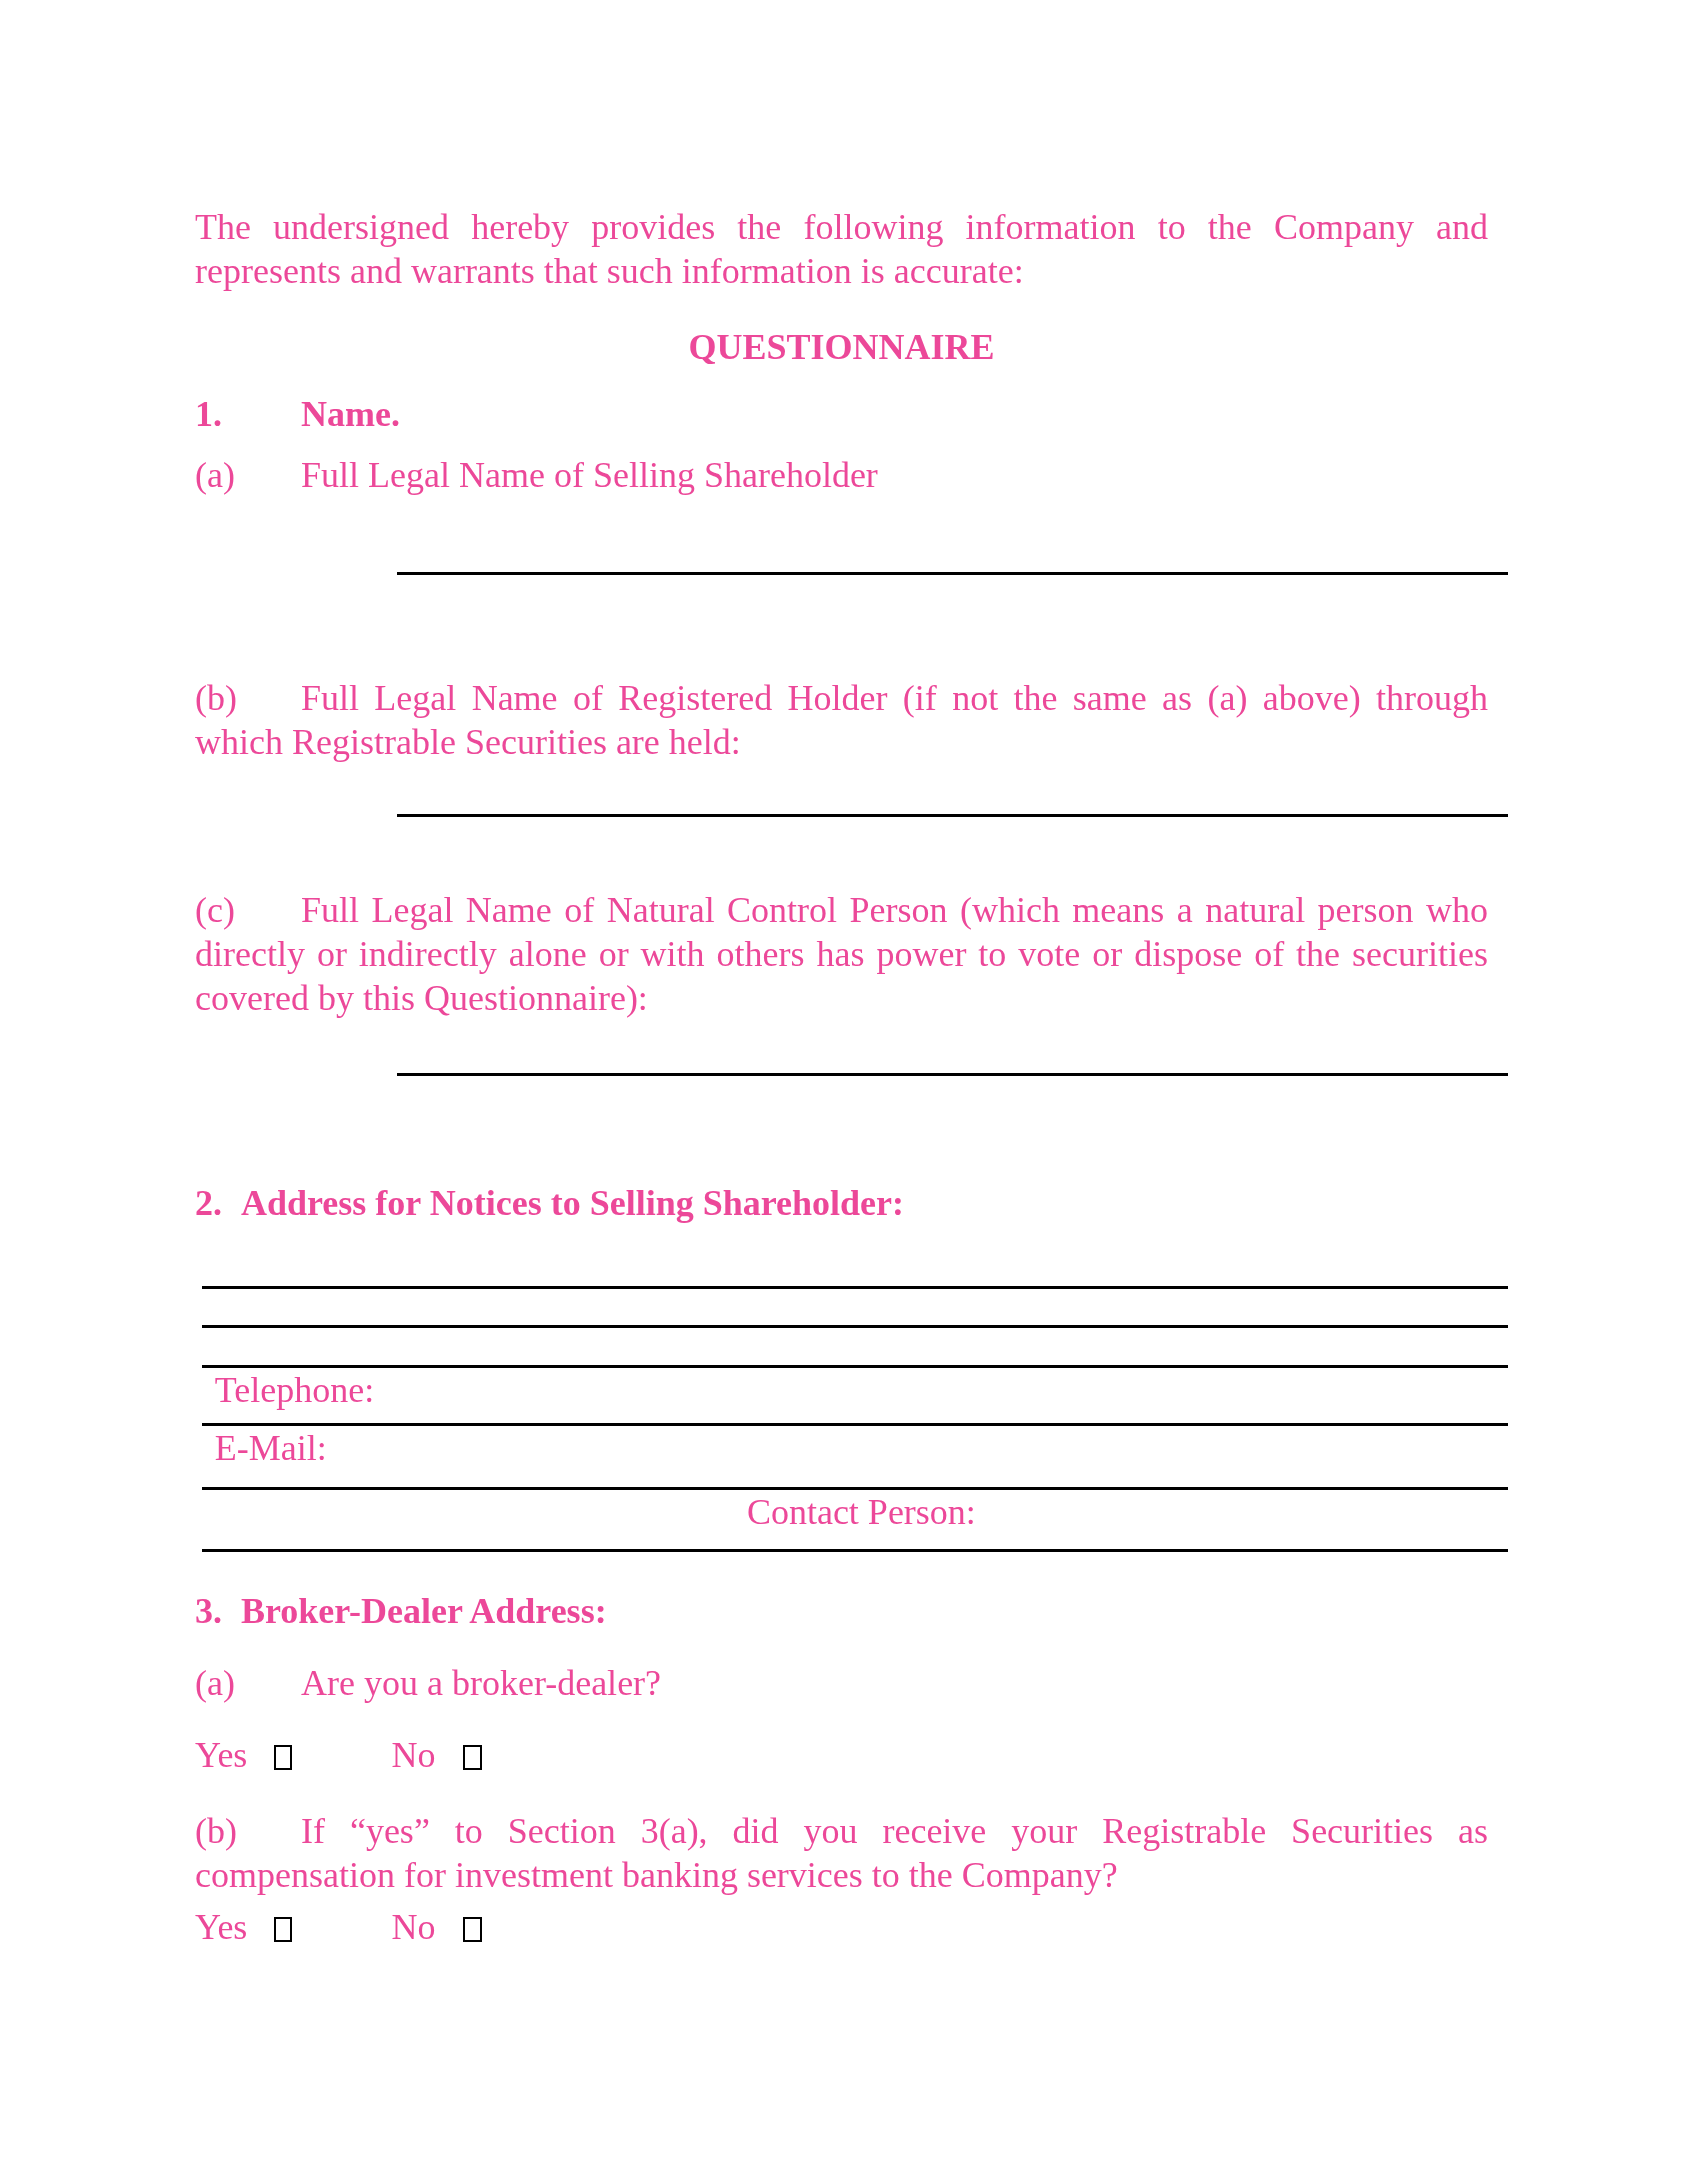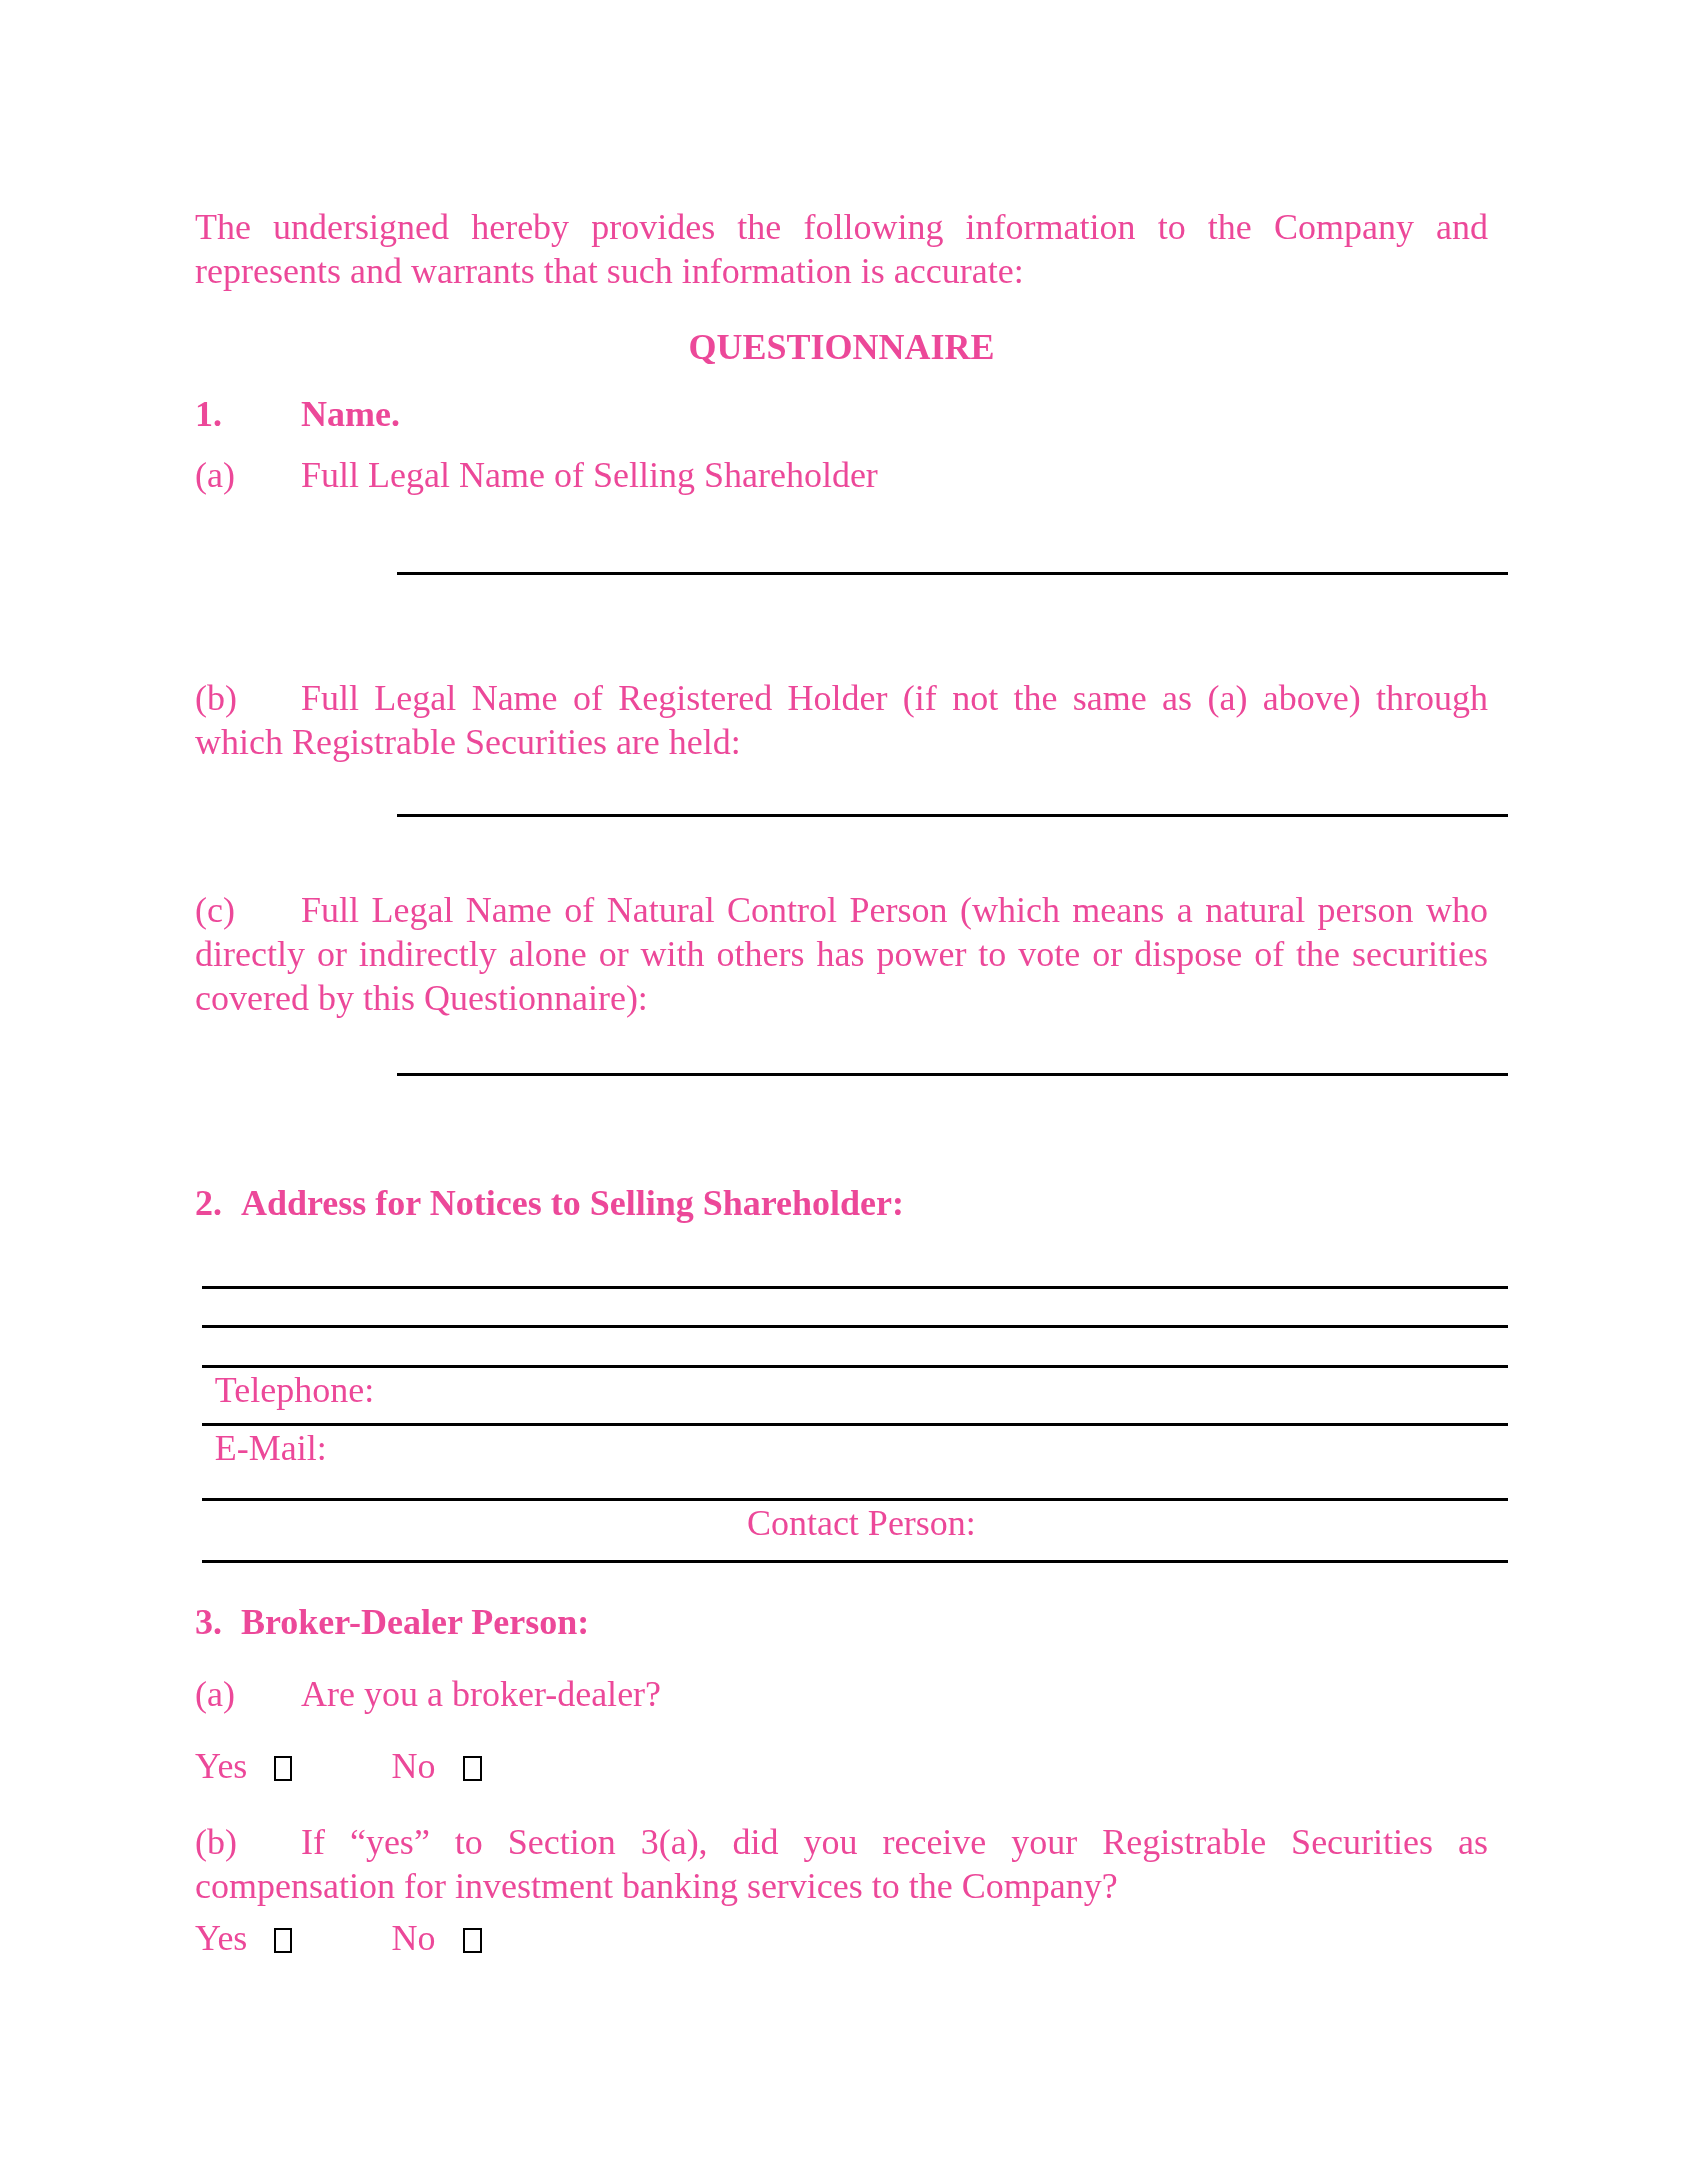--- a/index.html
+++ b/index.html
@@ -30,21 +30,21 @@
   .item-a { margin-top: 17px; }
   .item-b { margin-top: 101px; }
   .item-c { margin-top: 71px; }
   .h-address { margin-top: 105px; }
   .addr-row { margin-left: 6.6px; border-bottom: 3.3px solid #000; }
   .addr-row.r1 { height: 64px; }
   .addr-row.r2 { height: 39px; }
   .addr-row.r3 { height: 40px; }
   .field-row { margin-left: 6.6px; border-bottom: 3.3px solid #000; padding-left: 13.2px; }
   .field-row.tel { height: 58px; }
-  .field-row.mail { height: 75px; }
+  .field-row.mail { height: 64px; }
   .field-row.contact { height: 62px; text-align: center; }
   .h-broker { margin-top: 37px; }
   .q-a { margin-top: 28px; }
   .yesno { margin-top: 28px; }
   .q-b { margin-top: 32px; }
   .yesno.last { margin-top: 8px; }
   .cb {
     display: inline-block;
     width: 18.5px;
     height: 25px;
@@ -101,21 +101,21 @@
 
   <div class="field-row mail">
     <span>E-Mail:</span>
   </div>
 
   <div class="field-row contact">
     <span>Contact Person:</span>
   </div>
 
   <div class="h-broker">
-    <span class="num-label bold">3.</span><span class="bold">Broker-Dealer Person:</span>
+    <span class="num-label bold">3.</span><span class="bold">Broker-Dealer Address:</span>
   </div>
 
   <div class="q-a justify">
     <span class="tab-label">(a)</span><span>Are you a broker-dealer?</span>
   </div>
 
   <div class="yesno">
     <span>Yes</span><span class="cb cb-yes"></span><span class="no-label">No</span><span class="cb cb-no"></span>
   </div>
 

